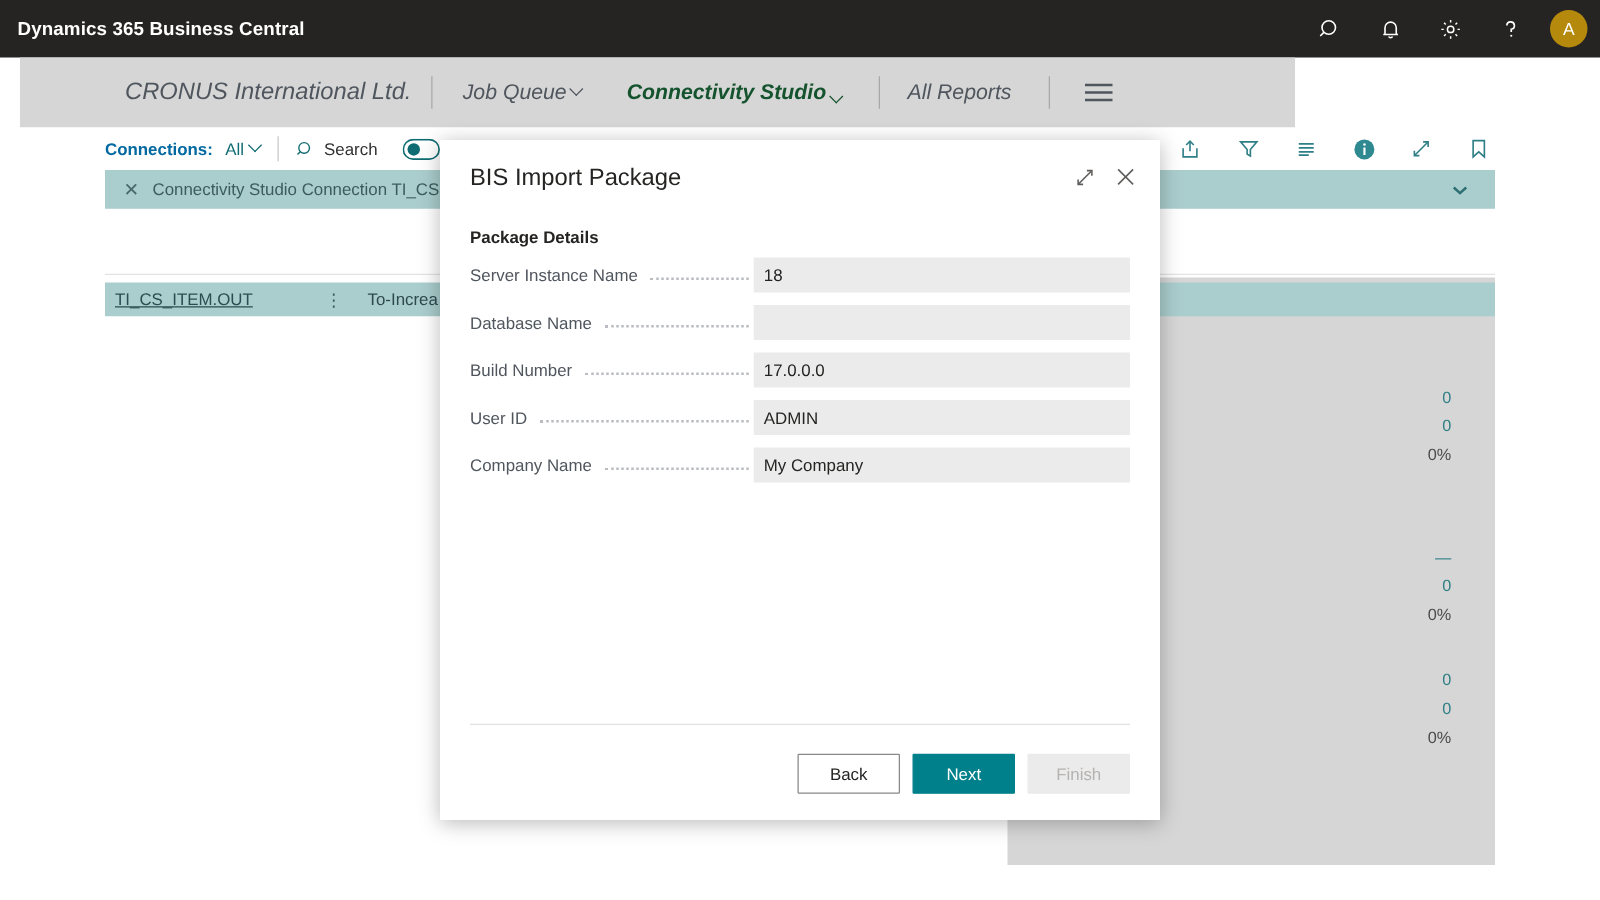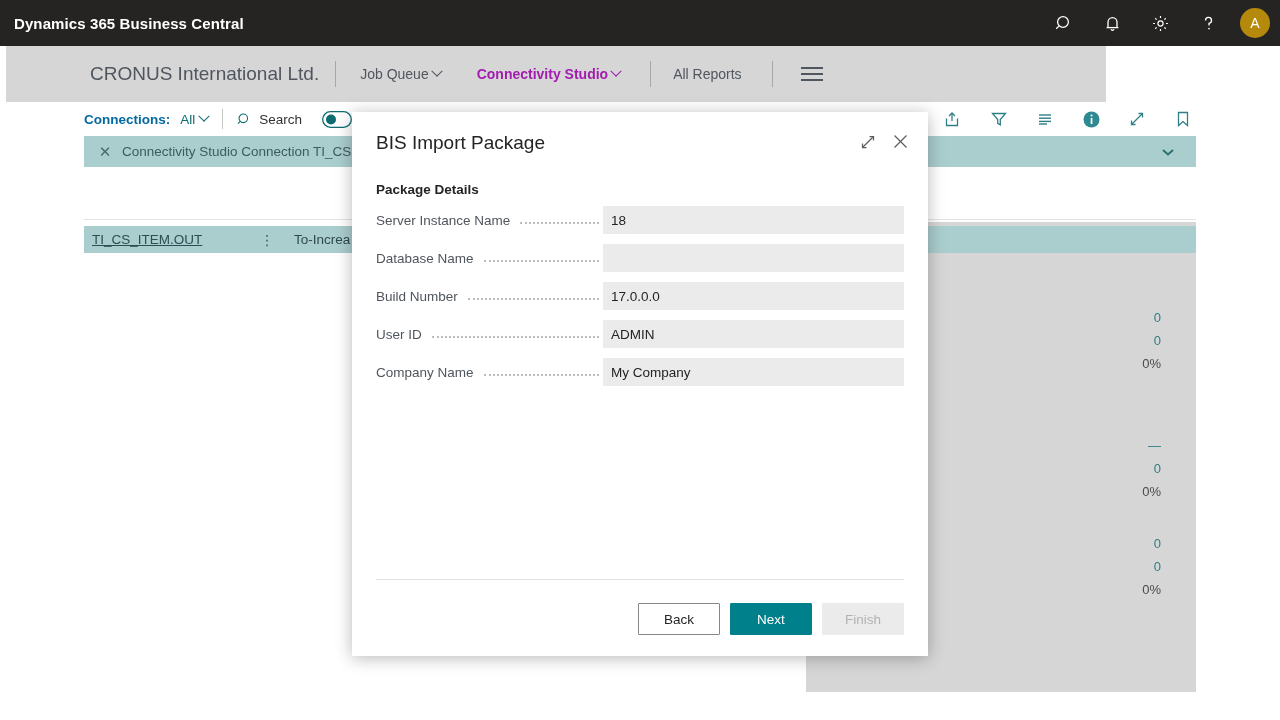--- a/index.html
+++ b/index.html
@@ -48,44 +48,44 @@
     border-radius: 50%;
     background: #b5890c;
     color: #fff;
     display: flex; align-items: center; justify-content: center;
     font-size: 14px;
     margin-left: 8px;
   }
 
   
   .navband {
-    position: absolute; left: 6px; top: 46px;
-    width: 1100px; height: 56px;
+    position: absolute; left: 16px; top: 46px;
+    width: 1020px; height: 56px;
     background: #d6d6d6;
-    display: flex; align-items: center;
+    display: flex; align-items: center; font-style: italic;
   }
   .company-name {
     margin-left: 84px;
     font-size: 19px;
     color: #50565e;
     font-weight: normal;
   }
   .nav-sep {
     width: 1px; height: 26px;
     background: #a8a8a8;
     margin: 0 16px;
   }
   .nav-item {
-    font-size: 14px;
+    font-size: 17px;
     color: #50565e;
     padding: 4px 8px;
     display: flex; align-items: center; gap: 4px;
     white-space: nowrap;
   }
-  .nav-item.active { color: #a21caf; font-weight: bold; }
+  .nav-item.active { color: #14532d; font-weight: bold; align-items: flex-end; }
   .nav-sep2 {
     width: 1px; height: 26px;
     background: #a8a8a8;
     margin: 0 14px;
   }
   .hamburger {
     width: 22px; height: 14px;
     display: flex; flex-direction: column; justify-content: space-between;
     margin-left: 14px;
   }

